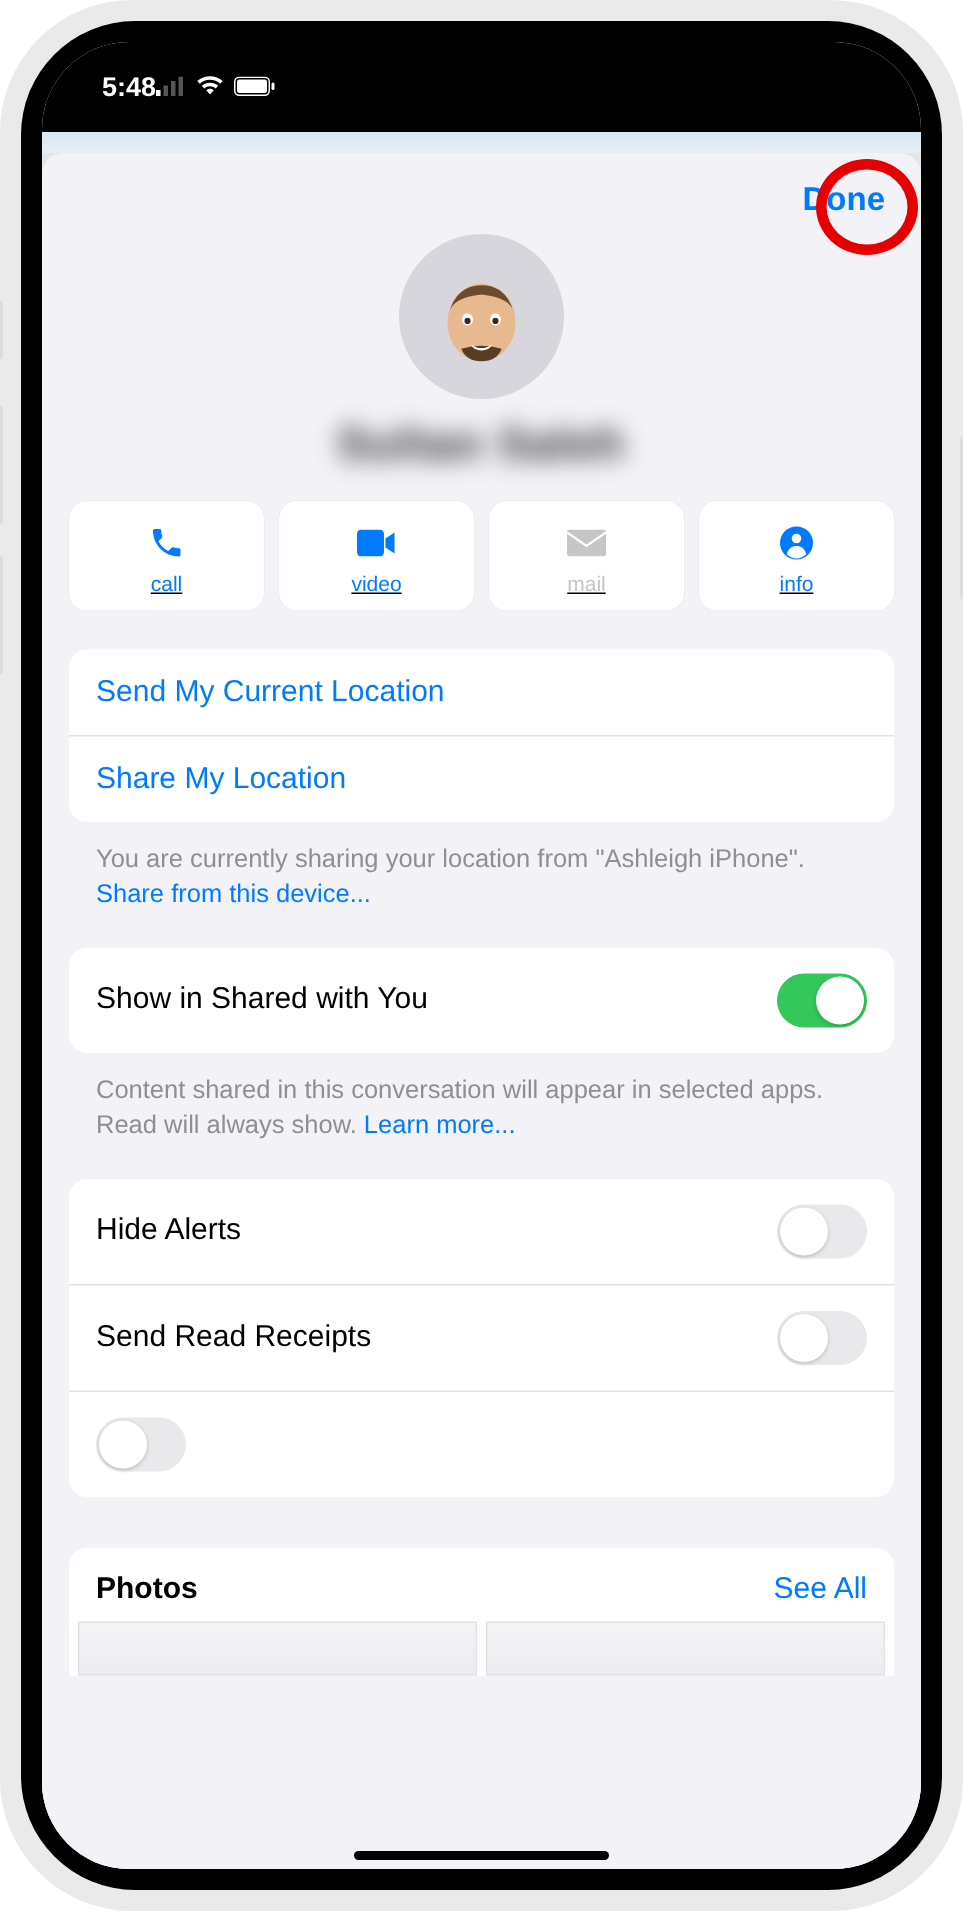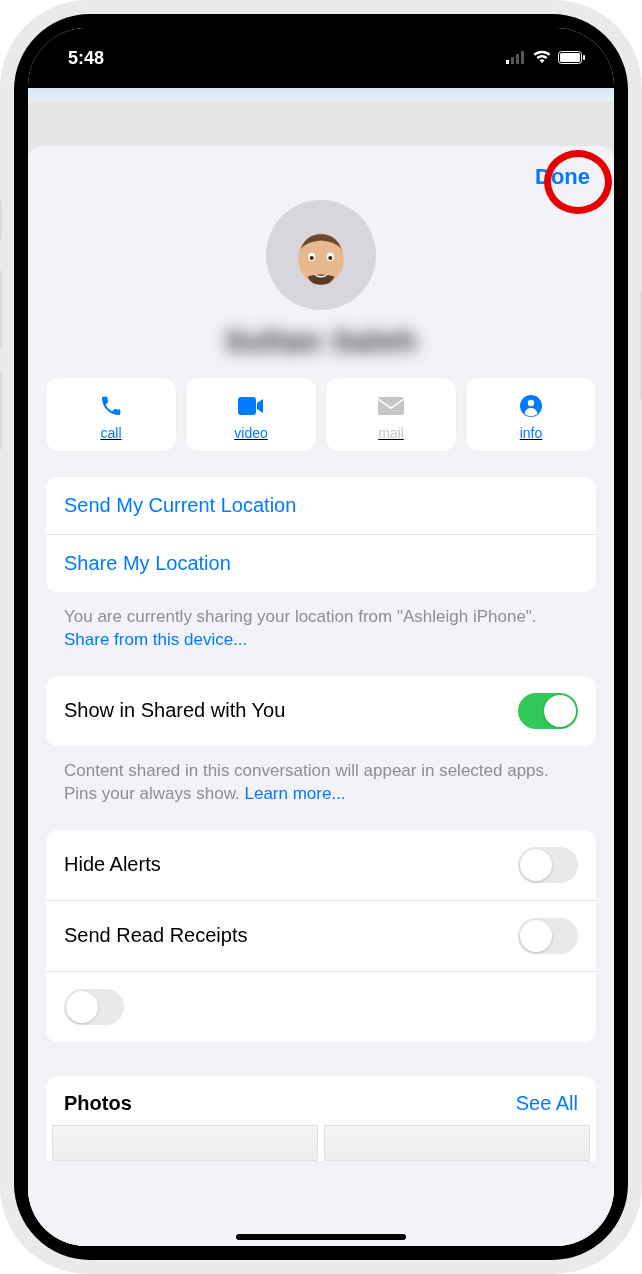--- a/index.html
+++ b/index.html
@@ -48,42 +48,40 @@
   }
   .status-bar {
     position: absolute;
     top: 0;
     left: 0;
     right: 0;
     height: 60px;
     background: #000;
     color: #fff;
     display: flex;
-    justify-content: space-between;
     align-items: center;
     padding: 0 28px 0 40px;
     z-index: 5;
     font-size: 18px;
     font-weight: 600;
   }
   .status-right {
     display: flex;
     align-items: center;
     gap: 6px;
   }
   .content {
     position: absolute;
     top: 60px;
     left: 0;
     right: 0;
     bottom: 0;
     background: #e5e5e5;
     display: flex;
     flex-direction: column;
-    gap: 44px;
   }
   .top-strip {
     height: 14px;
     background: linear-gradient(to bottom, #d6e8f5, #e8eef2);
   }
   .sheet {
     flex: 1;
     background: #f2f2f7;
     border-top-left-radius: 14px;
     border-top-right-radius: 14px;
@@ -374,21 +372,21 @@
 
           <div class="list-group">
             <div class="list-item normal">
               <span>Show in Shared with You</span>
               <div class="toggle on">
                   <div class="knob"></div>
                 </div>
             </div>
           </div>
           <div class="footer-text">
-            <span>Content shared in this conversation will appear in selected apps. Pins your always show. </span><span class="link">Learn more...</span>
+            <span>Content shared in this conversation will appear in selected apps. Read will always show. </span><span class="link">Learn more...</span>
           </div>
 
           <div class="list-group">
             <div class="list-item normal">
               <span>Hide Alerts</span>
               <div class="toggle off">
                   <div class="knob"></div>
                 </div>
             </div>
             <div class="list-item normal">

